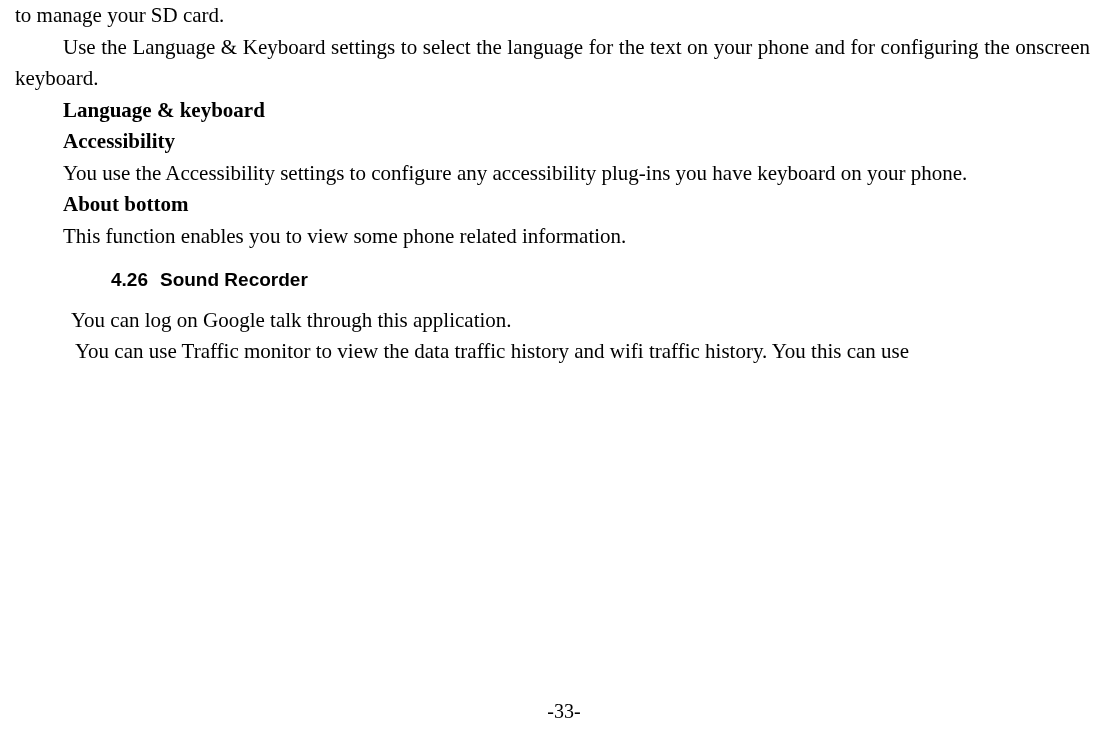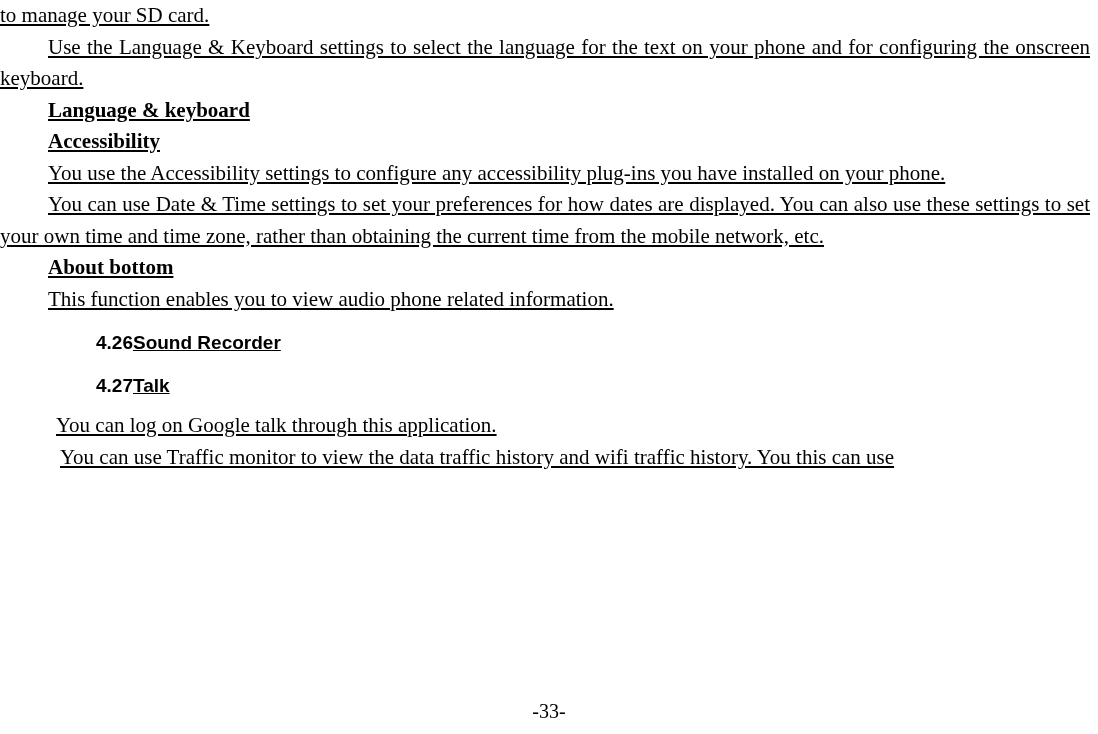--- a/index.html
+++ b/index.html
@@ -7,45 +7,45 @@
     padding: 0;
     width: 1098px;
     height: 734px;
     background: #ffffff;
     font-family: "Times New Roman", Times, serif;
     font-size: 21px;
     line-height: 1.5;
     color: #000;
   }
   .page {
-    padding: 0 8px 0 0;
+    padding: 0 8px 0 15px;
     box-sizing: border-box;
     position: relative;
     height: 100%;
-    text-decoration: underline;
   }
   .para {
     margin: 0;
     text-align: justify;
     text-justify: inter-word;
   }
   .indent {
     text-indent: 48px;
   }
   .bold {
     font-weight: bold;
   }
   .section-heading {
     font-family: Arial, Helvetica, sans-serif;
     font-weight: bold;
     font-size: 19px;
     margin: 14px 0 10px 96px;
   }
   .section-num {
     display: inline-block;
+    margin-right: 12px;
   }
   .page-num {
     position: absolute;
     bottom: 8px;
     width: 100%;
     text-align: center;
     font-size: 20px;
     font-family: "Times New Roman", Times, serif;
   }
 </style>
@@ -53,32 +53,28 @@
 <body>
 
 <div class="page">
 
   <p class="para">to manage your SD card.</p>
 
   <p class="para indent">Use the Language &amp; Keyboard settings to select the language for the text on your phone and for configuring the onscreen keyboard.</p>
   <p class="para indent bold">Language &amp; keyboard</p>
 
   <p class="para indent bold">Accessibility</p>
-  <p class="para indent">You use the Accessibility settings to configure any accessibility plug-ins you have installed on your phone.</p>
+  <p class="para indent">You use the Accessibility settings to configure any accessibility plug-ins you have keyboard on your phone.</p>
 
-  <p class="para indent">You can use Date &amp; Time settings to set your preferences for how dates are displayed. You can also use these settings to set your own time and time zone, rather than obtaining the current time from the mobile network, etc.</p>
 
   <p class="para indent bold">About bottom</p>
-  <p class="para indent">This function enables you to view audio phone related information.</p>
+  <p class="para indent">This function enables you to view some phone related information.</p>
 
   <div class="section-heading">
     <span class="section-num">4.26</span><span>Sound Recorder</span>
   </div>
 
-  <div class="section-heading">
-    <span class="section-num">4.27</span><span>Talk</span>
-  </div>
   <p class="para" style="text-indent:56px;">You can log on Google talk through this application.</p>
 
   <p class="para" style="text-indent:60px;">You can use Traffic monitor to view the data traffic history and wifi traffic history. You this can use</p>
 
   <div class="page-num">-33-</div>
 </div>
 
 </body></html>

